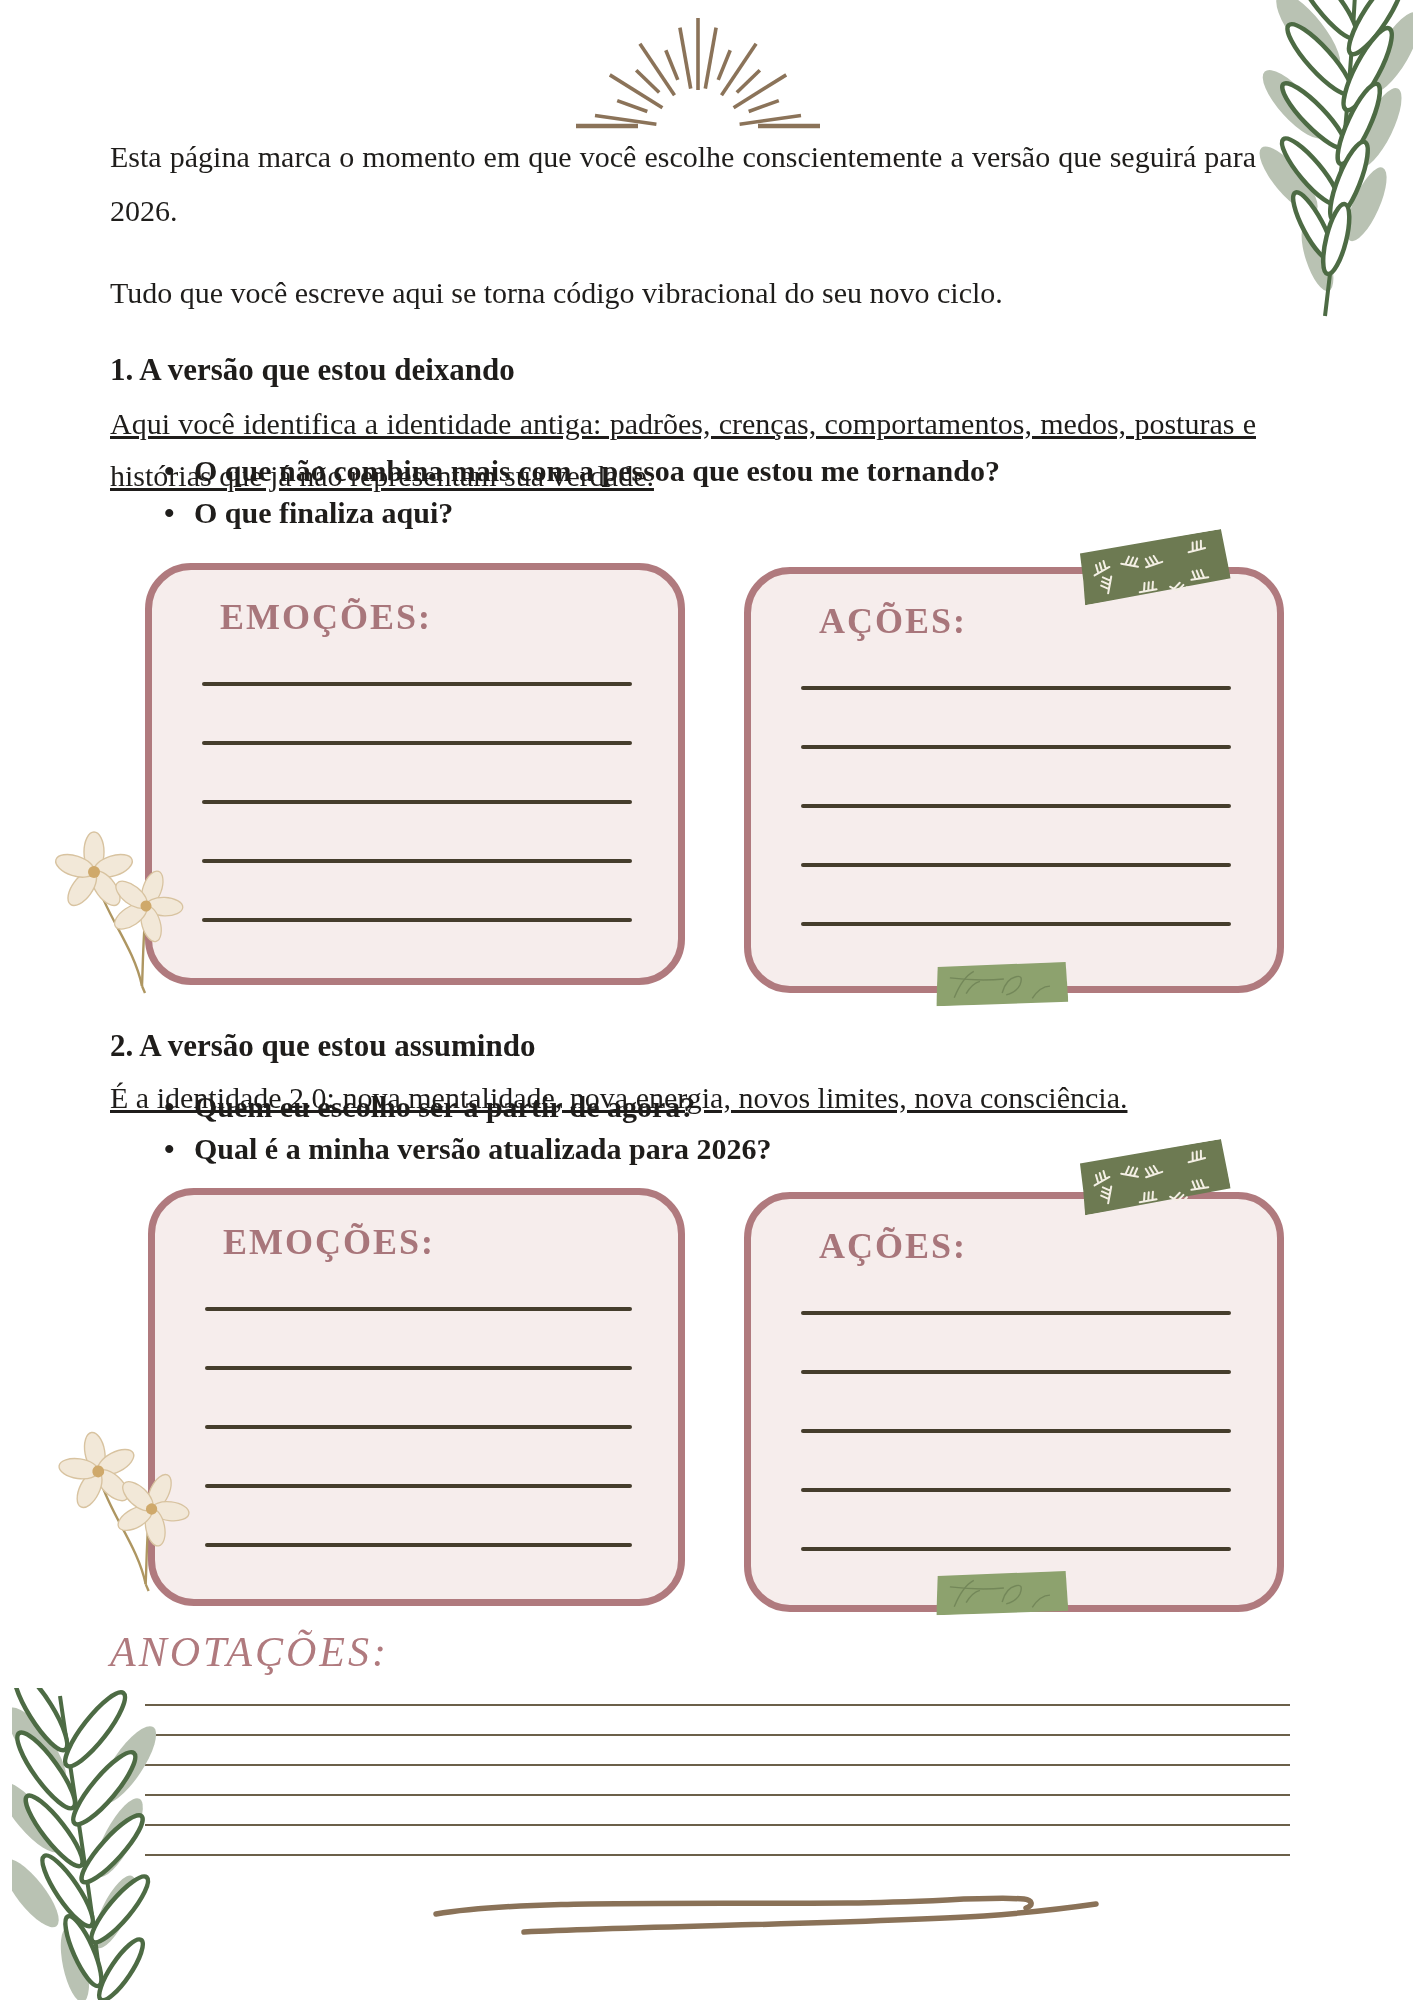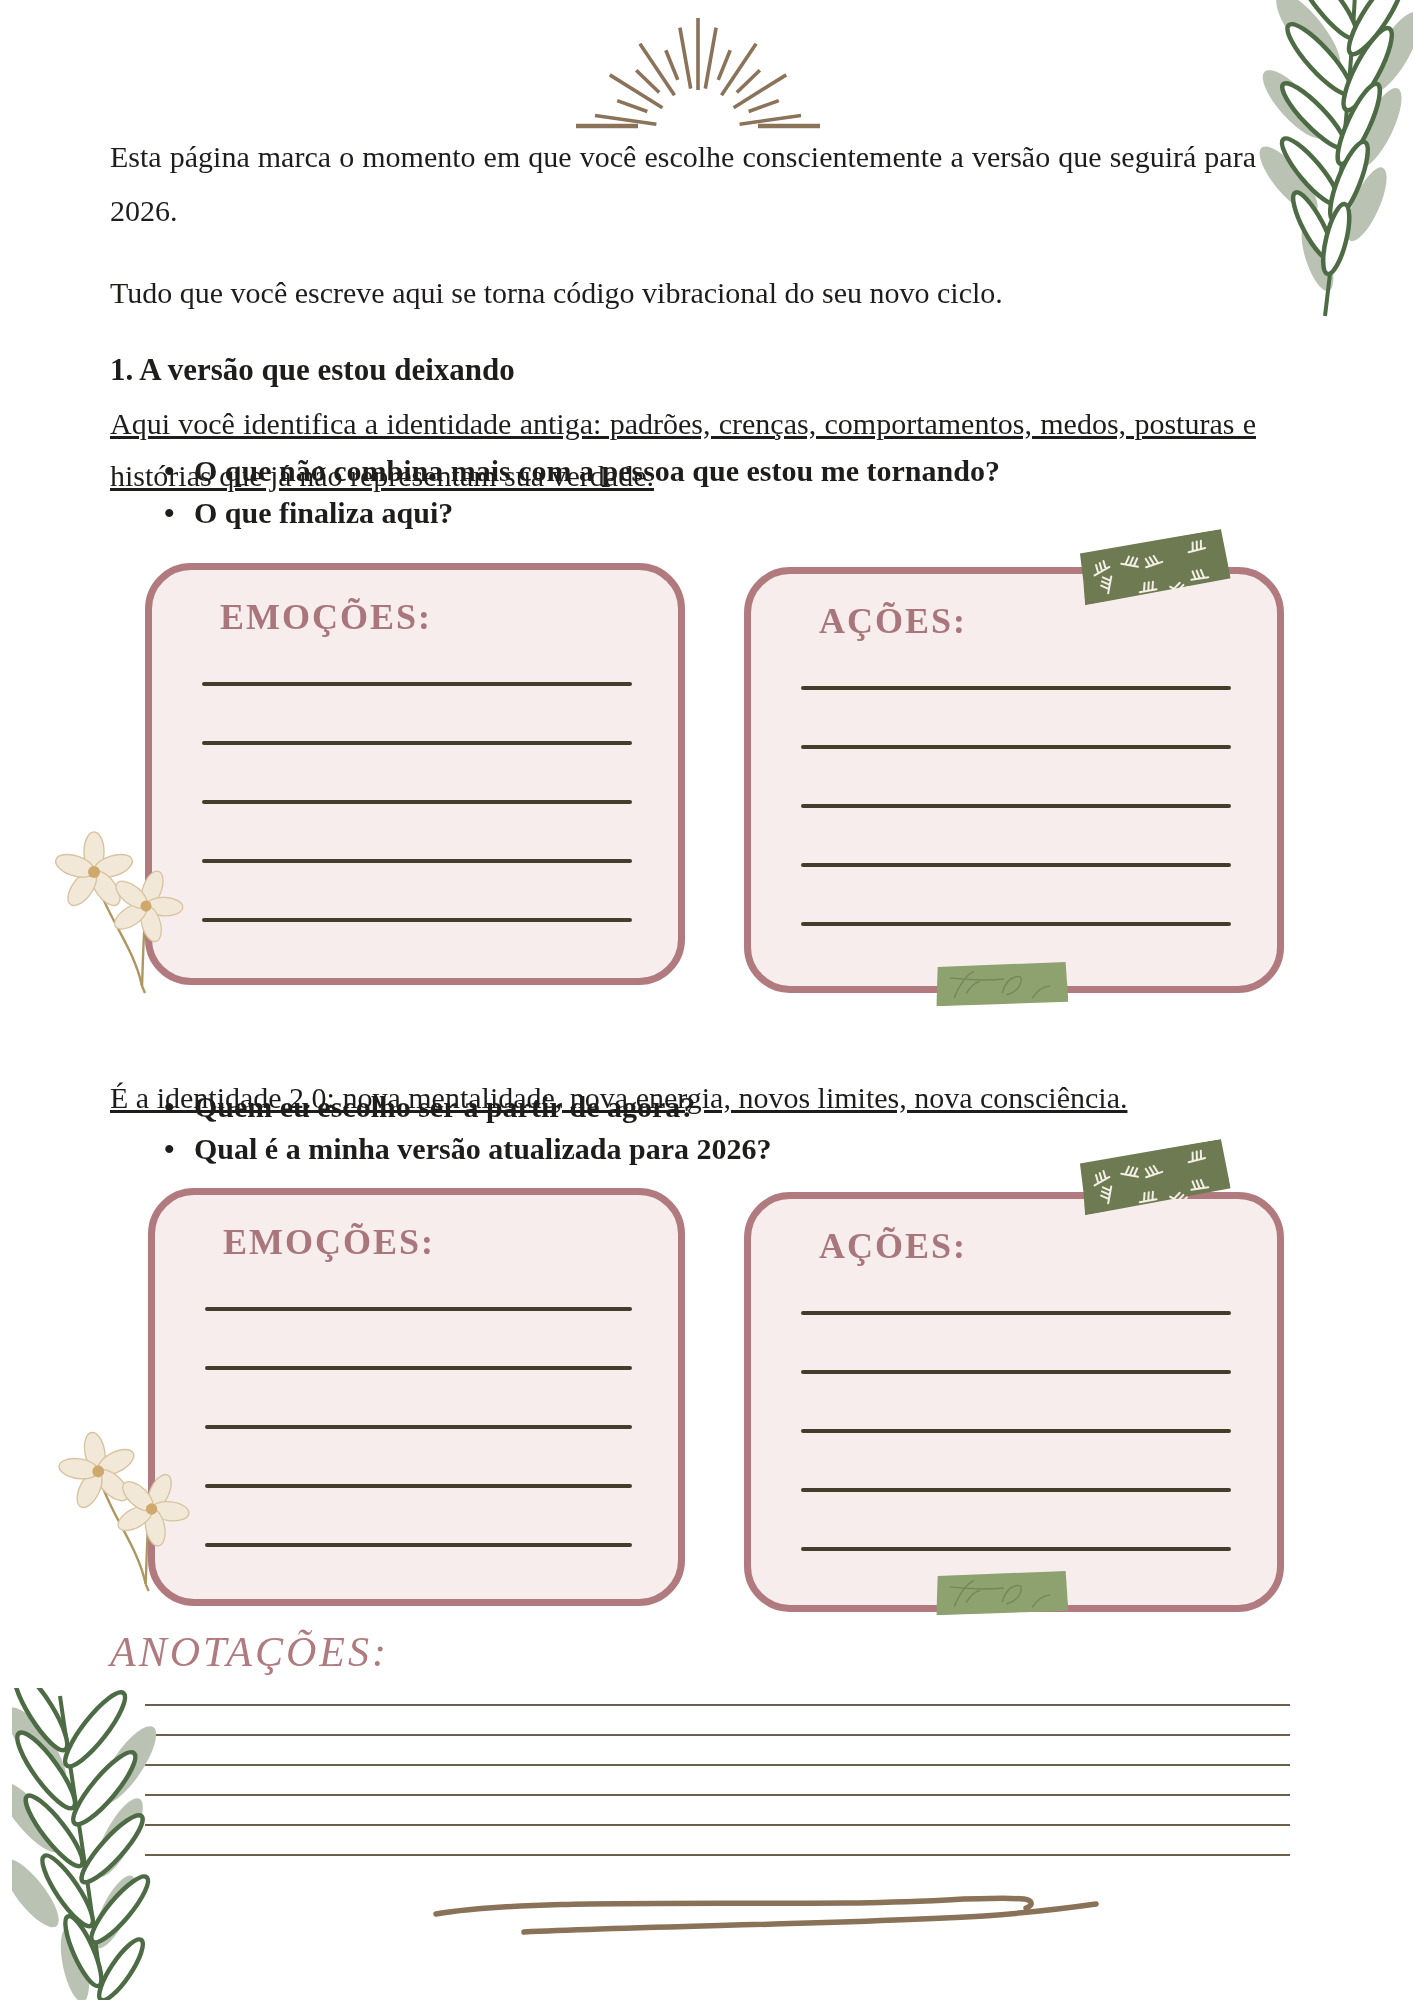--- a/index.html
+++ b/index.html
@@ -86,20 +86,21 @@
   </div>
   <div class="wbox" style="left:744px;top:567px;width:540px;height:426px;">
     <div class="wbox-label">AÇÕES:</div>
     <div class="wline wl0"></div>
     <div class="wline wl1"></div>
     <div class="wline wl2"></div>
     <div class="wline wl3"></div>
     <div class="wline wl4"></div>
   </div>
 
+  <h2 class="sec-heading" style="top:1000px;">2. A versão que estou assumindo</h2>
   <p class="sec-body" style="top:1042px;">É a identidade 2.0: nova mentalidade, nova energia, novos limites, nova consciência.</p>
   <ul class="bullets" style="top:1086px;">
     <li>Quem eu escolho ser a partir de agora?</li>
     <li>Qual é a minha versão atualizada para 2026?</li>
   </ul>
 
   <div class="wbox" style="left:148px;top:1188px;width:537px;height:418px;">
     <div class="wbox-label">EMOÇÕES:</div>
     <div class="wline wl0"></div>
     <div class="wline wl1"></div>

